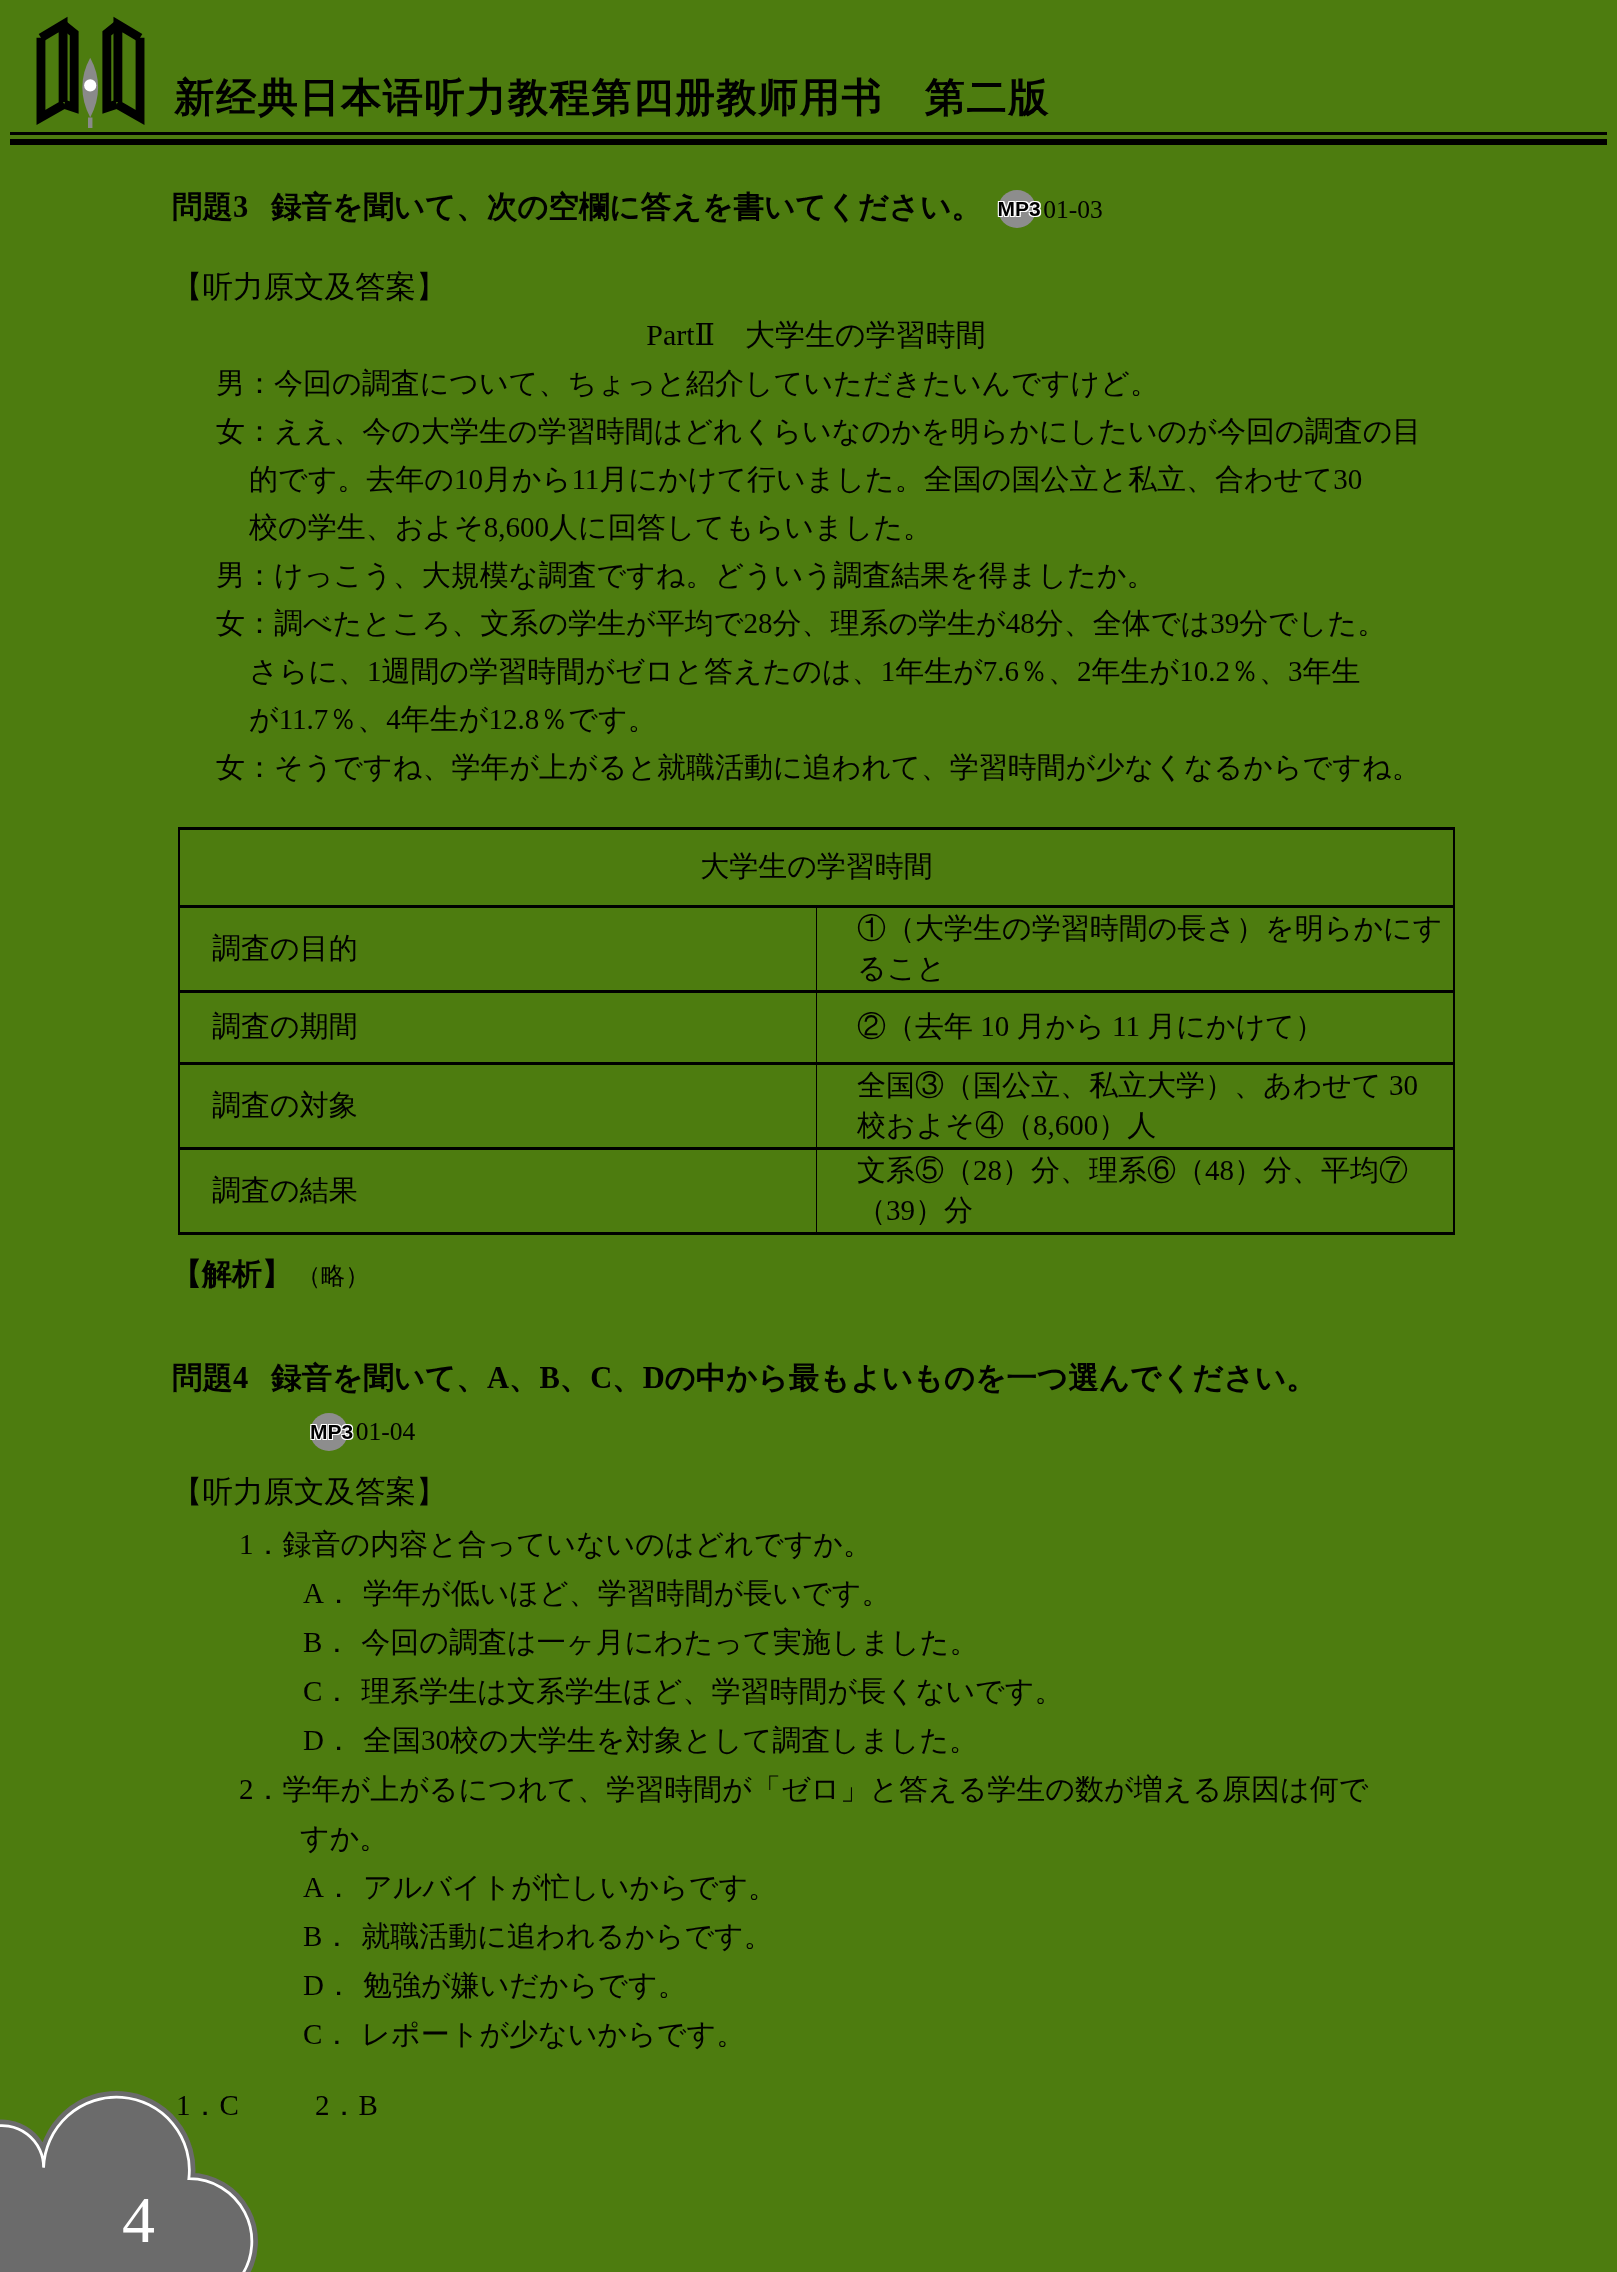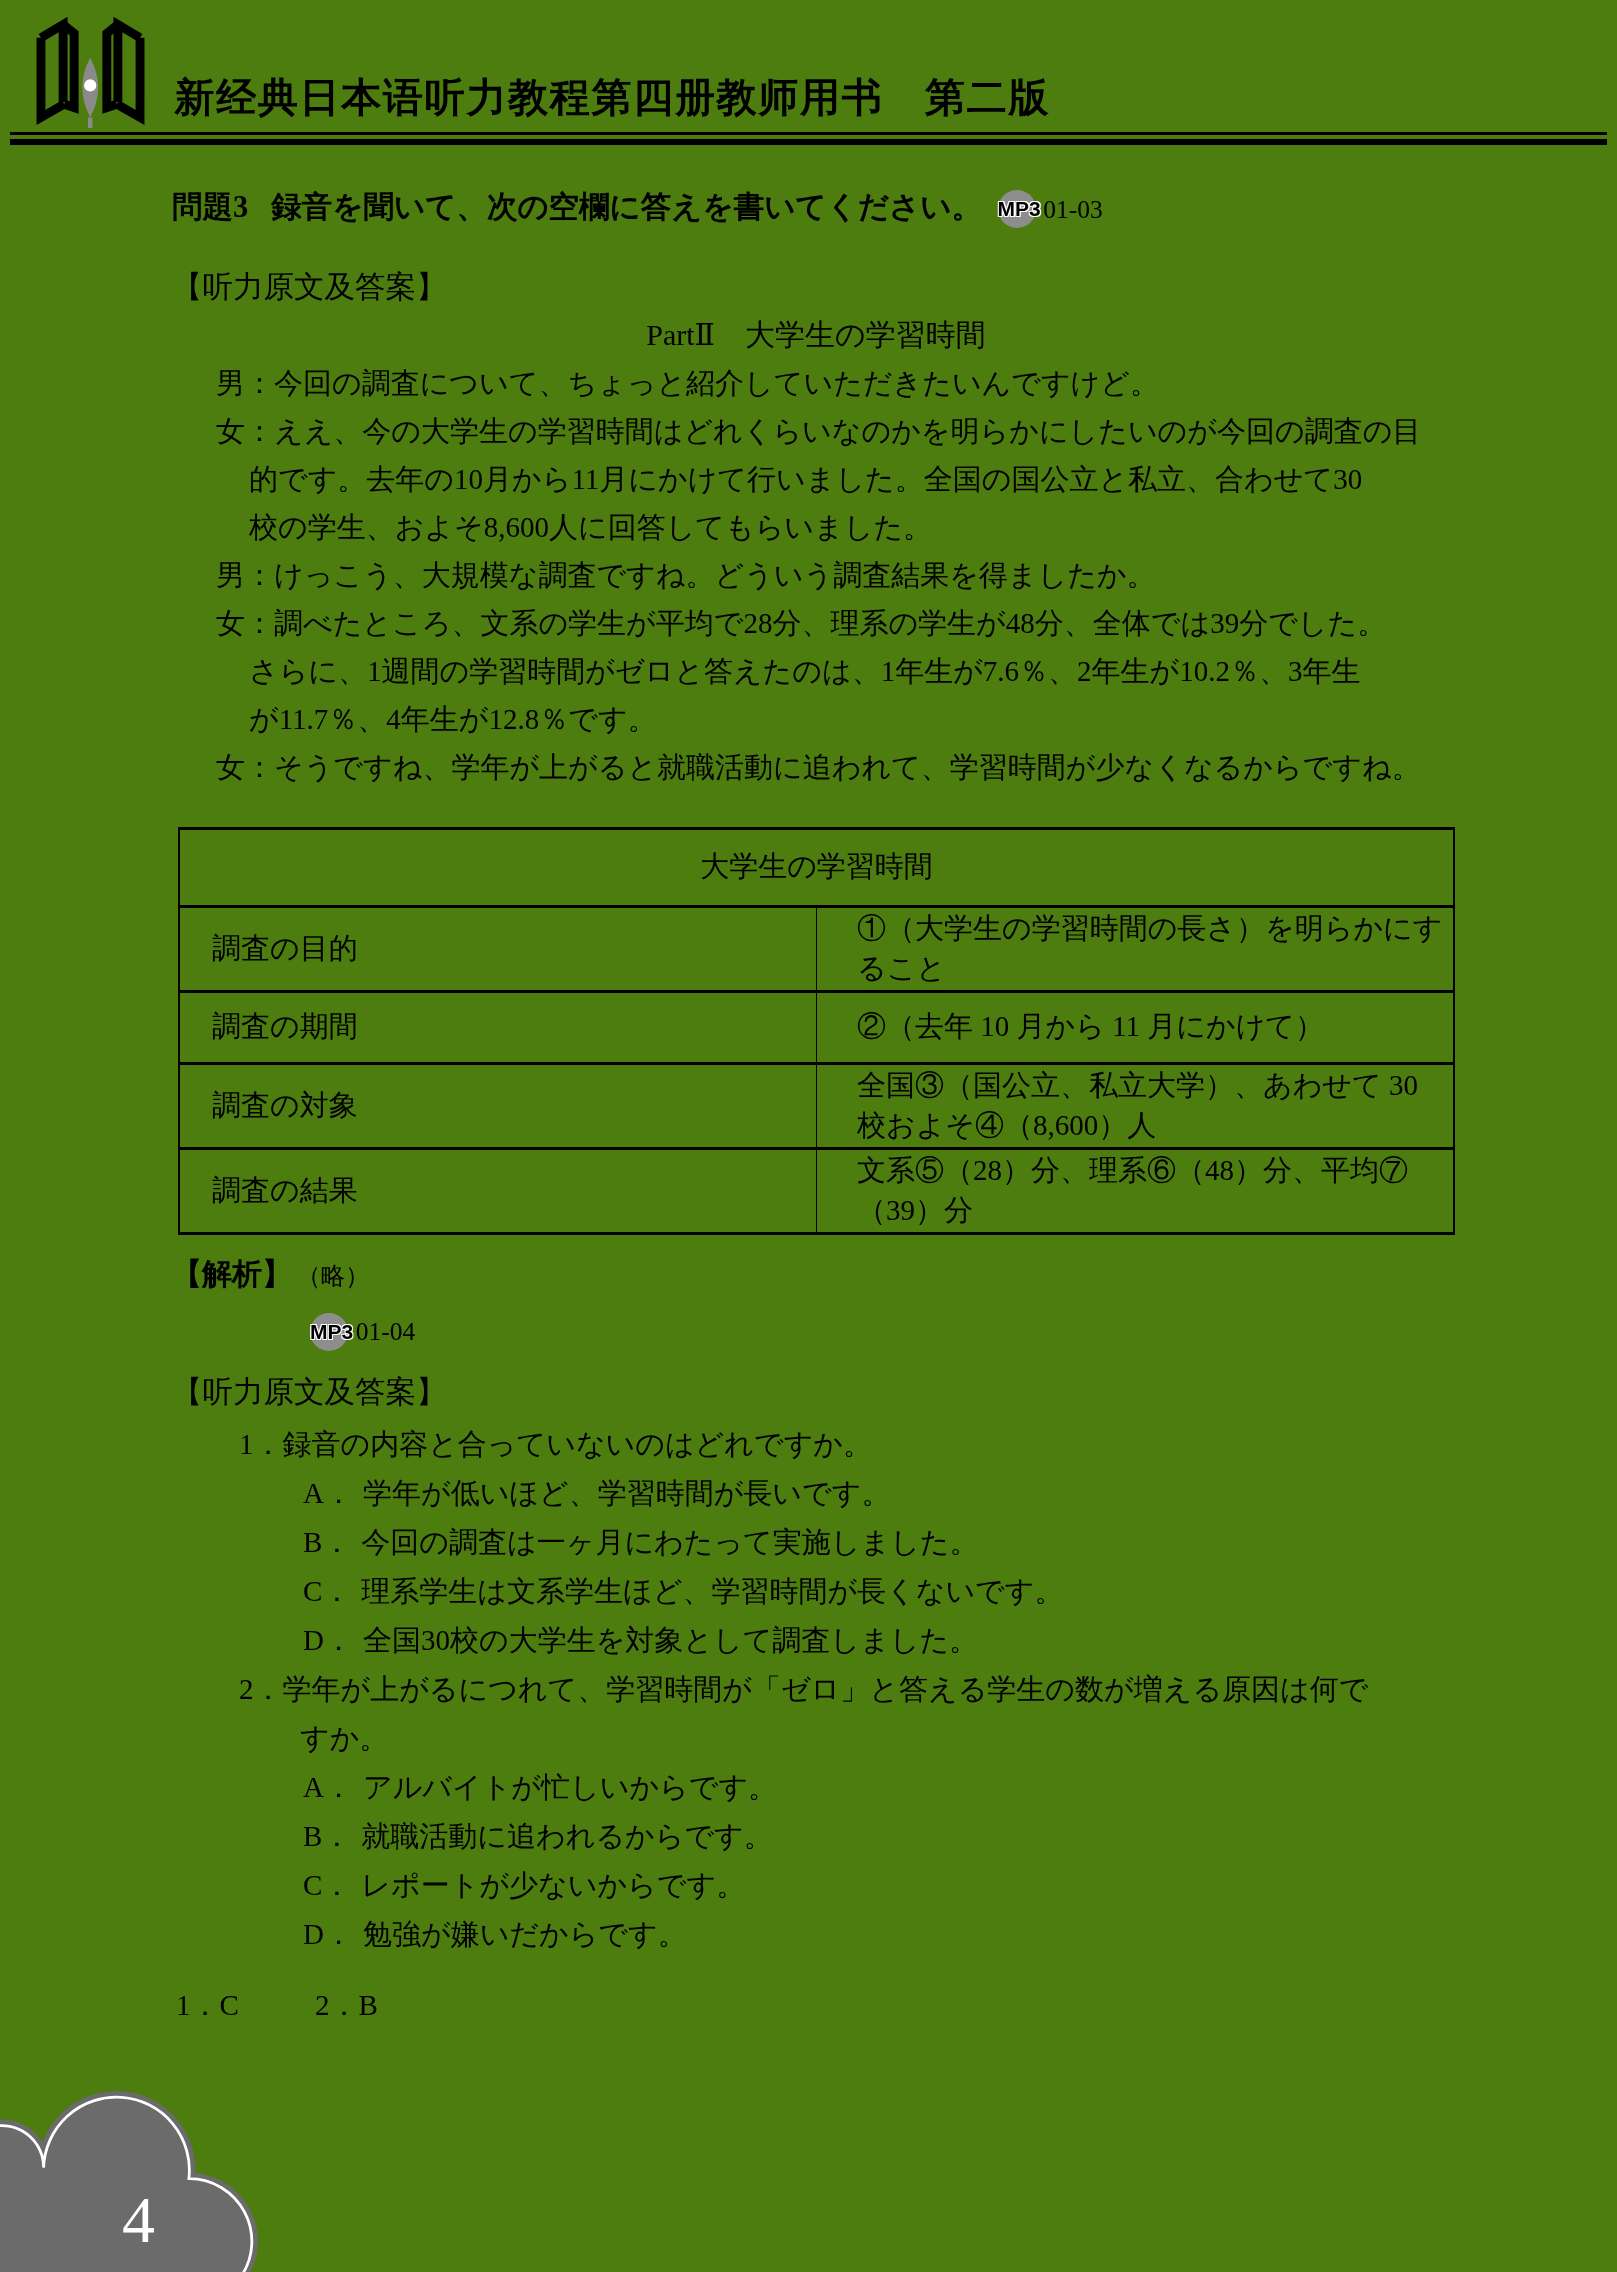--- a/index.html
+++ b/index.html
@@ -122,38 +122,41 @@
       <td class="tbl-label">調査の結果</td>
       <td class="tbl-value">文系⑤（28）分、理系⑥（48）分、平均⑦（39）分</td>
     </tr>
   </tbody>
     </table>
 
   <div class="analysis">
     <span class="label">【解析】</span><span class="note">（略）</span>
   </div>
 
+  <div class="prob-heading p4">
+    <span class="prob-label">問題4</span><span>録音を聞いて、A、B、C、Dの中から最もよいものを一つ選んでください。</span>
+  </div>
   <div class="mp3-line">
     <span class="mp3-badge">MP3</span><span class="mp3-track">01-04</span>
   </div>
 
   <div class="section-heading s2">【听力原文及答案】</div>
 
   <div class="qa">
     <p class="q"><span>1．</span><span>録音の内容と合っていないのはどれですか。</span></p>
     <div class="opt"><span class="opt-letter">A．</span><span>学年が低いほど、学習時間が長いです。</span></div>
     <div class="opt"><span class="opt-letter">B．</span><span>今回の調査は一ヶ月にわたって実施しました。</span></div>
     <div class="opt"><span class="opt-letter">C．</span><span>理系学生は文系学生ほど、学習時間が長くないです。</span></div>
     <div class="opt"><span class="opt-letter">D．</span><span>全国30校の大学生を対象として調査しました。</span></div>
     <p class="q"><span>2．</span><span>学年が上がるにつれて、学習時間が「ゼロ」と答える学生の数が増える原因は何で
 すか。</span></p>
     <div class="opt"><span class="opt-letter">A．</span><span>アルバイトが忙しいからです。</span></div>
     <div class="opt"><span class="opt-letter">B．</span><span>就職活動に追われるからです。</span></div>
+    <div class="opt"><span class="opt-letter">D．</span><span>勉強が嫌いだからです。</span></div>
     <div class="opt"><span class="opt-letter">C．</span><span>レポートが少ないからです。</span></div>
-    <div class="opt"><span class="opt-letter">D．</span><span>勉強が嫌いだからです。</span></div>
   </div>
 
   <div class="answers">
     <span class="ans"><span>1．</span><span>C</span></span>
     <span class="ans"><span>2．</span><span>B</span></span>
   </div>
 
   <div class="cloud-wrap">
     <svg width="289" height="183" viewBox="0 0 520 330">
       <path d="M -60 180 A 75 75 0 1 1 78 140 A 131.5 131.5 0 1 1 340 160 A 113 113 0 0 1 433 338 L 433 400 L -60 400 Z" fill="#6b6b6b" stroke="#6b6b6b" stroke-width="22" paint-order="stroke" stroke-linejoin="round"></path>

